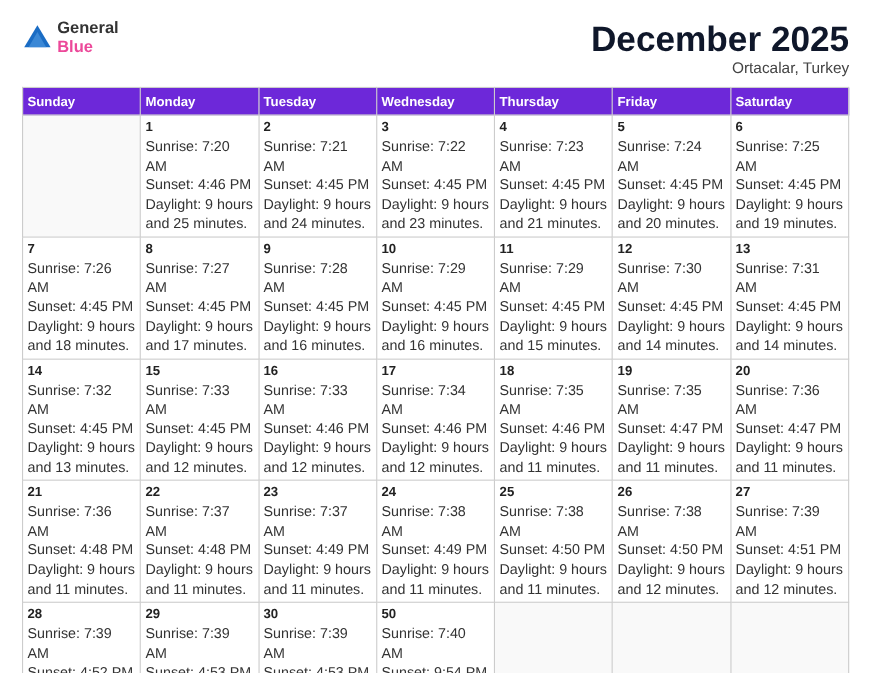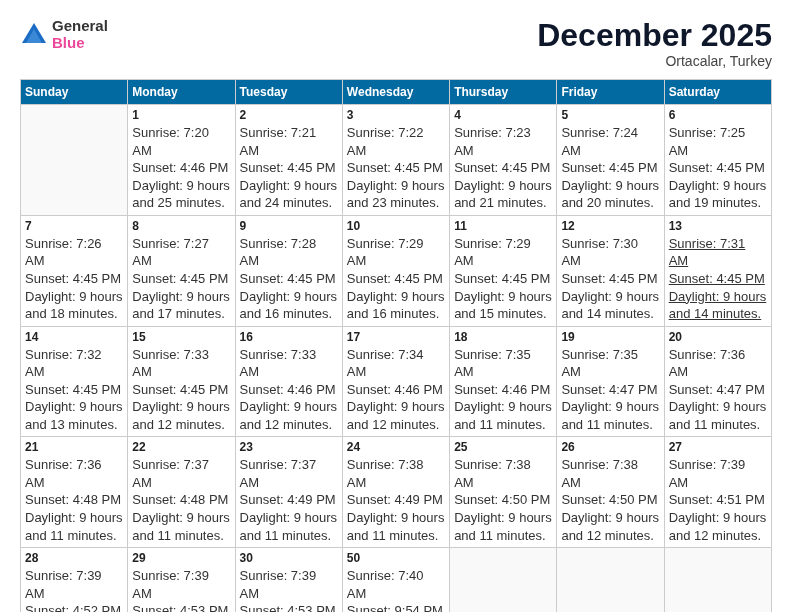--- a/index.html
+++ b/index.html
@@ -61,21 +61,21 @@
       color: #444;
     }
     .calendar {
       flex: 1;
       border: 1px solid #ccc;
       border-collapse: collapse;
       width: 100%;
       table-layout: fixed;
     }
     .calendar th {
-      background: #0369a1;
+      background: #6d28d9;
       color: #fff;
       font-size: 12px;
       font-weight: bold;
       padding: 5px 4px;
       text-align: left;
       border: 1px solid #ccc;
     }
     .calendar td {
       border: 1px solid #ccc;
       vertical-align: top;
@@ -223,21 +223,21 @@
           </td>
           <td>
             <span class="day-num">12</span>
             <div class="day-info" style="white-space: pre-line;">Sunrise: 7:30 AM
 Sunset: 4:45 PM
 Daylight: 9 hours
 and 14 minutes.</div>
           </td>
           <td>
             <span class="day-num">13</span>
-            <div class="day-info" style="white-space: pre-line; text-decoration: underline;">Sunrise: 7:31 AM
+            <div class="day-info" style="white-space: pre-line;">Sunrise: 7:31 AM
 Sunset: 4:45 PM
 Daylight: 9 hours
 and 14 minutes.</div>
           </td>
         </tr>
         <tr class="week-row">
           <td>
             <span class="day-num">14</span>
             <div class="day-info" style="white-space: pre-line;">Sunrise: 7:32 AM
 Sunset: 4:45 PM

